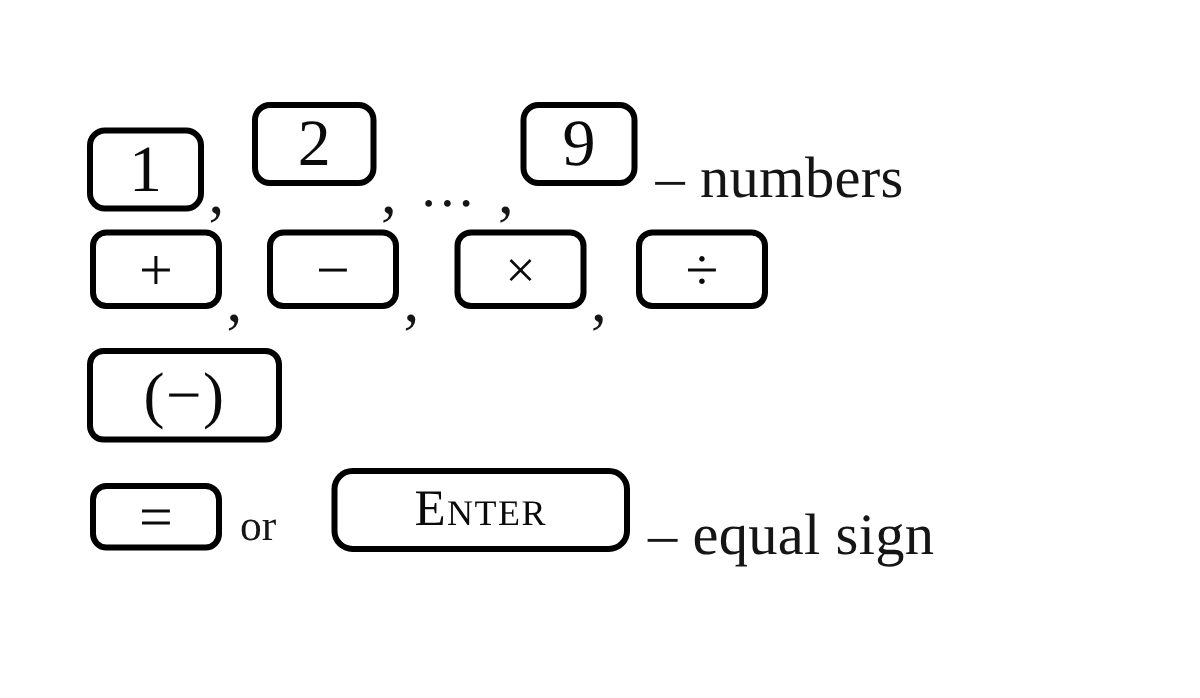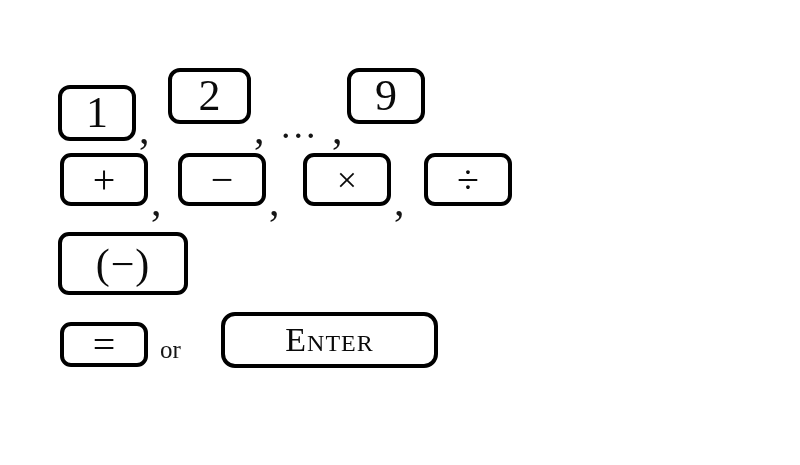--- a/index.html
+++ b/index.html
@@ -56,21 +56,21 @@
     letter-spacing: 0.2px;
   }
   .comma {
     font-size: 42px;
   }
   .dots {
     font-size: 38px;
     letter-spacing: 3px;
   }
   .orword {
-    font-size: 25px;
+    font-size: 29px;
   }
 
   
   .digit { font-size: 44px; }
 
   
   .op { font-size: 40px; }
   .op-minus { font-size: 40px; }
   .op-times { font-size: 36px; }
   .op-div { font-size: 40px; }
@@ -103,20 +103,21 @@
   <span class="txt comma" style="left:254px; top:108px;">,</span>
 
   <span class="txt dots" style="left:281px; top:106px;">...</span>
 
   <span class="txt comma" style="left:332px; top:108px;">,</span>
 
   <div class="key" style="left:347px; top:68px; width:78px; height:56px; border-radius:12px;">
     <span class="glyph digit">9</span>
   </div>
 
+  <span class="txt label" style="left:437px; top:99px;">– numbers</span>
 
   <div class="key" style="left:60px; top:153px; width:88px; height:53px;">
     <span class="glyph op">+</span>
   </div>
 
   <span class="txt comma" style="left:151px; top:180px;">,</span>
 
   <div class="key" style="left:178px; top:153px; width:88px; height:53px;">
     <span class="glyph op-minus">−</span>
   </div>
@@ -138,18 +139,19 @@
     <span class="glyph op-neg">(−)</span>
   </div>
 
 
   <div class="key" style="left:60px; top:322px; width:88px; height:45px;">
     <span class="glyph op-eq">=</span>
   </div>
 
   <span class="txt orword" style="left:160px; top:337px;">or</span>
 
-  <div class="key" style="left:221px; top:312px; width:217px; height:56px; border-radius:14px;">
+  <div class="key" style="left:221px; top:312px; width:199px; height:56px; border-radius:14px;">
     <span class="glyph enter-word">Enter</span>
   </div>
 
+  <span class="txt label" style="left:432px; top:337px;">– equal sign</span>
 
 </div>
 
 </body></html>

